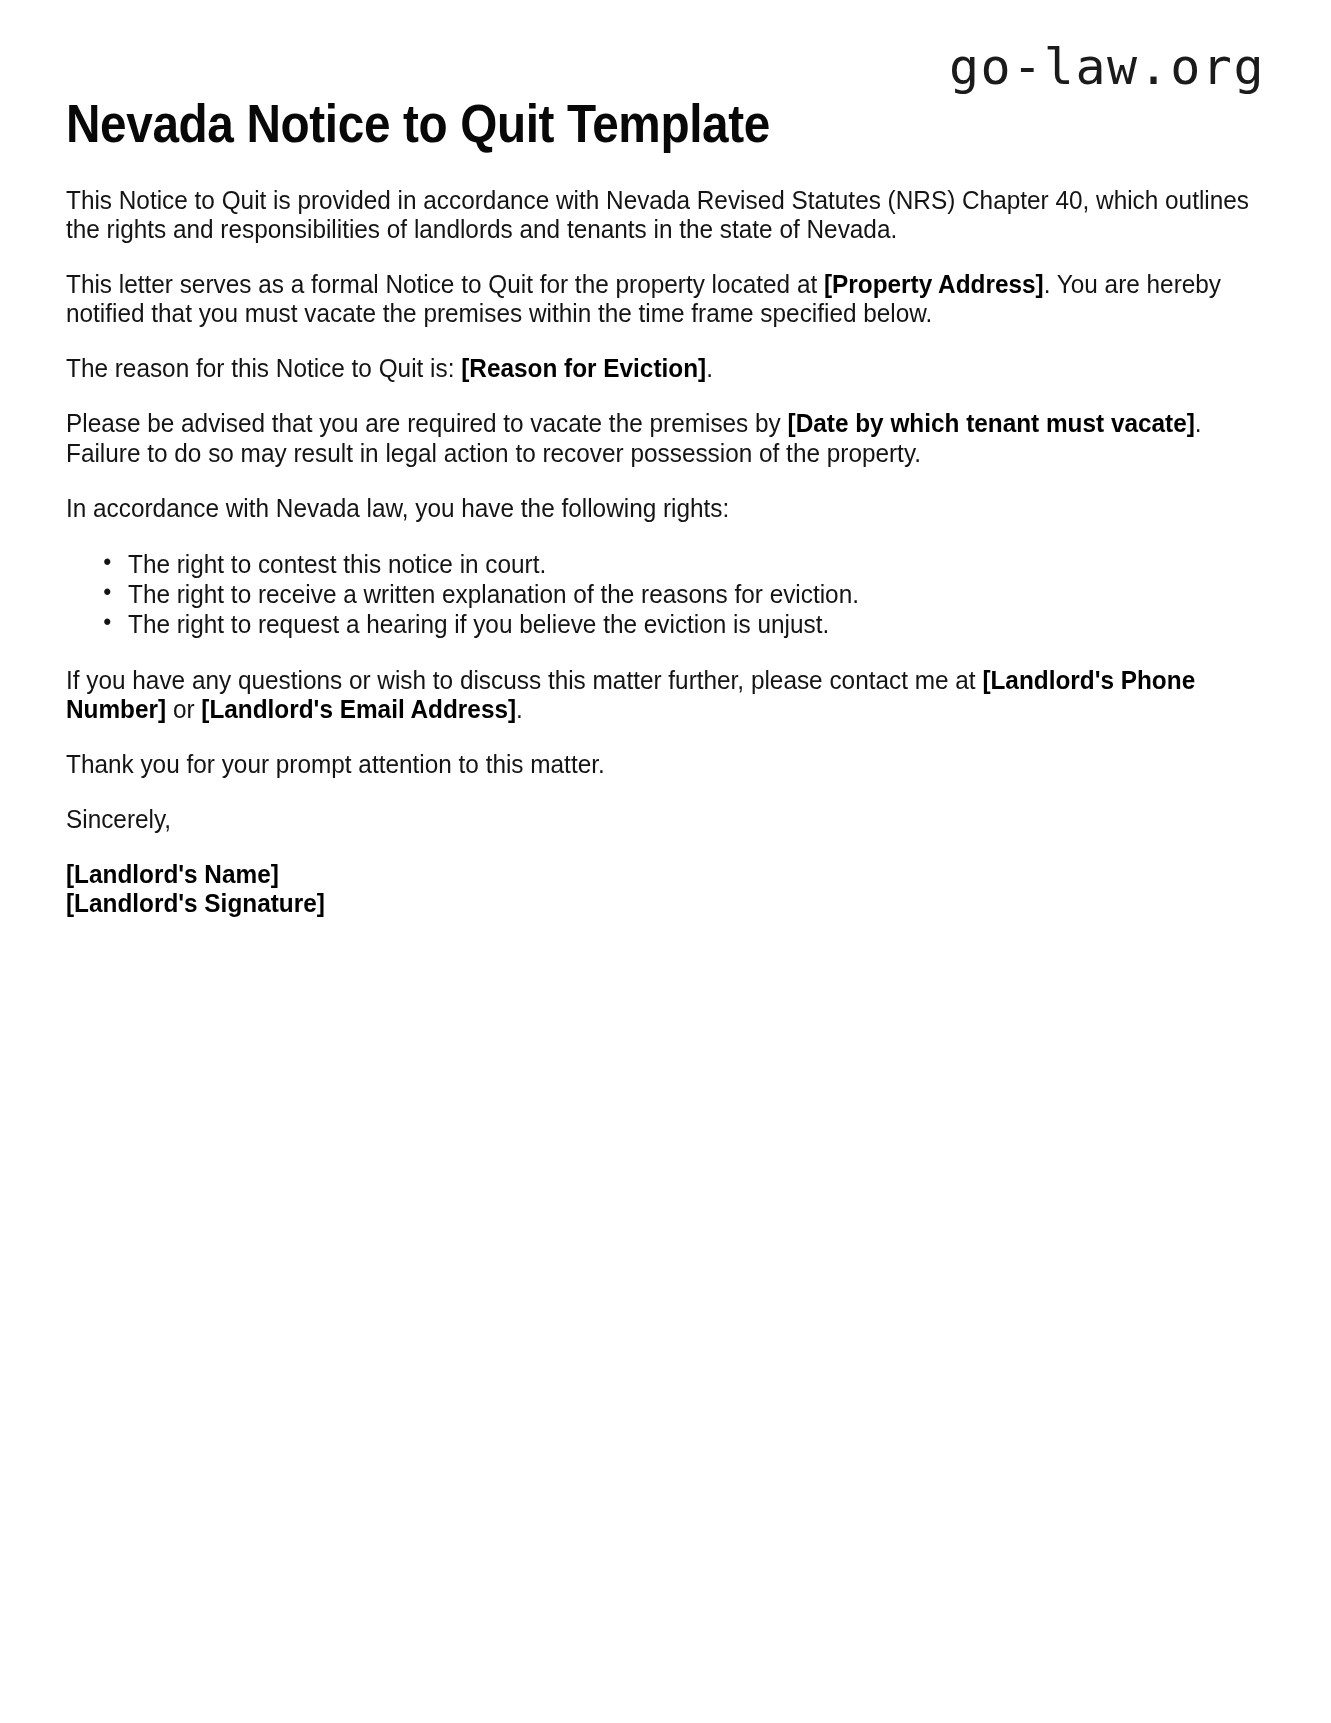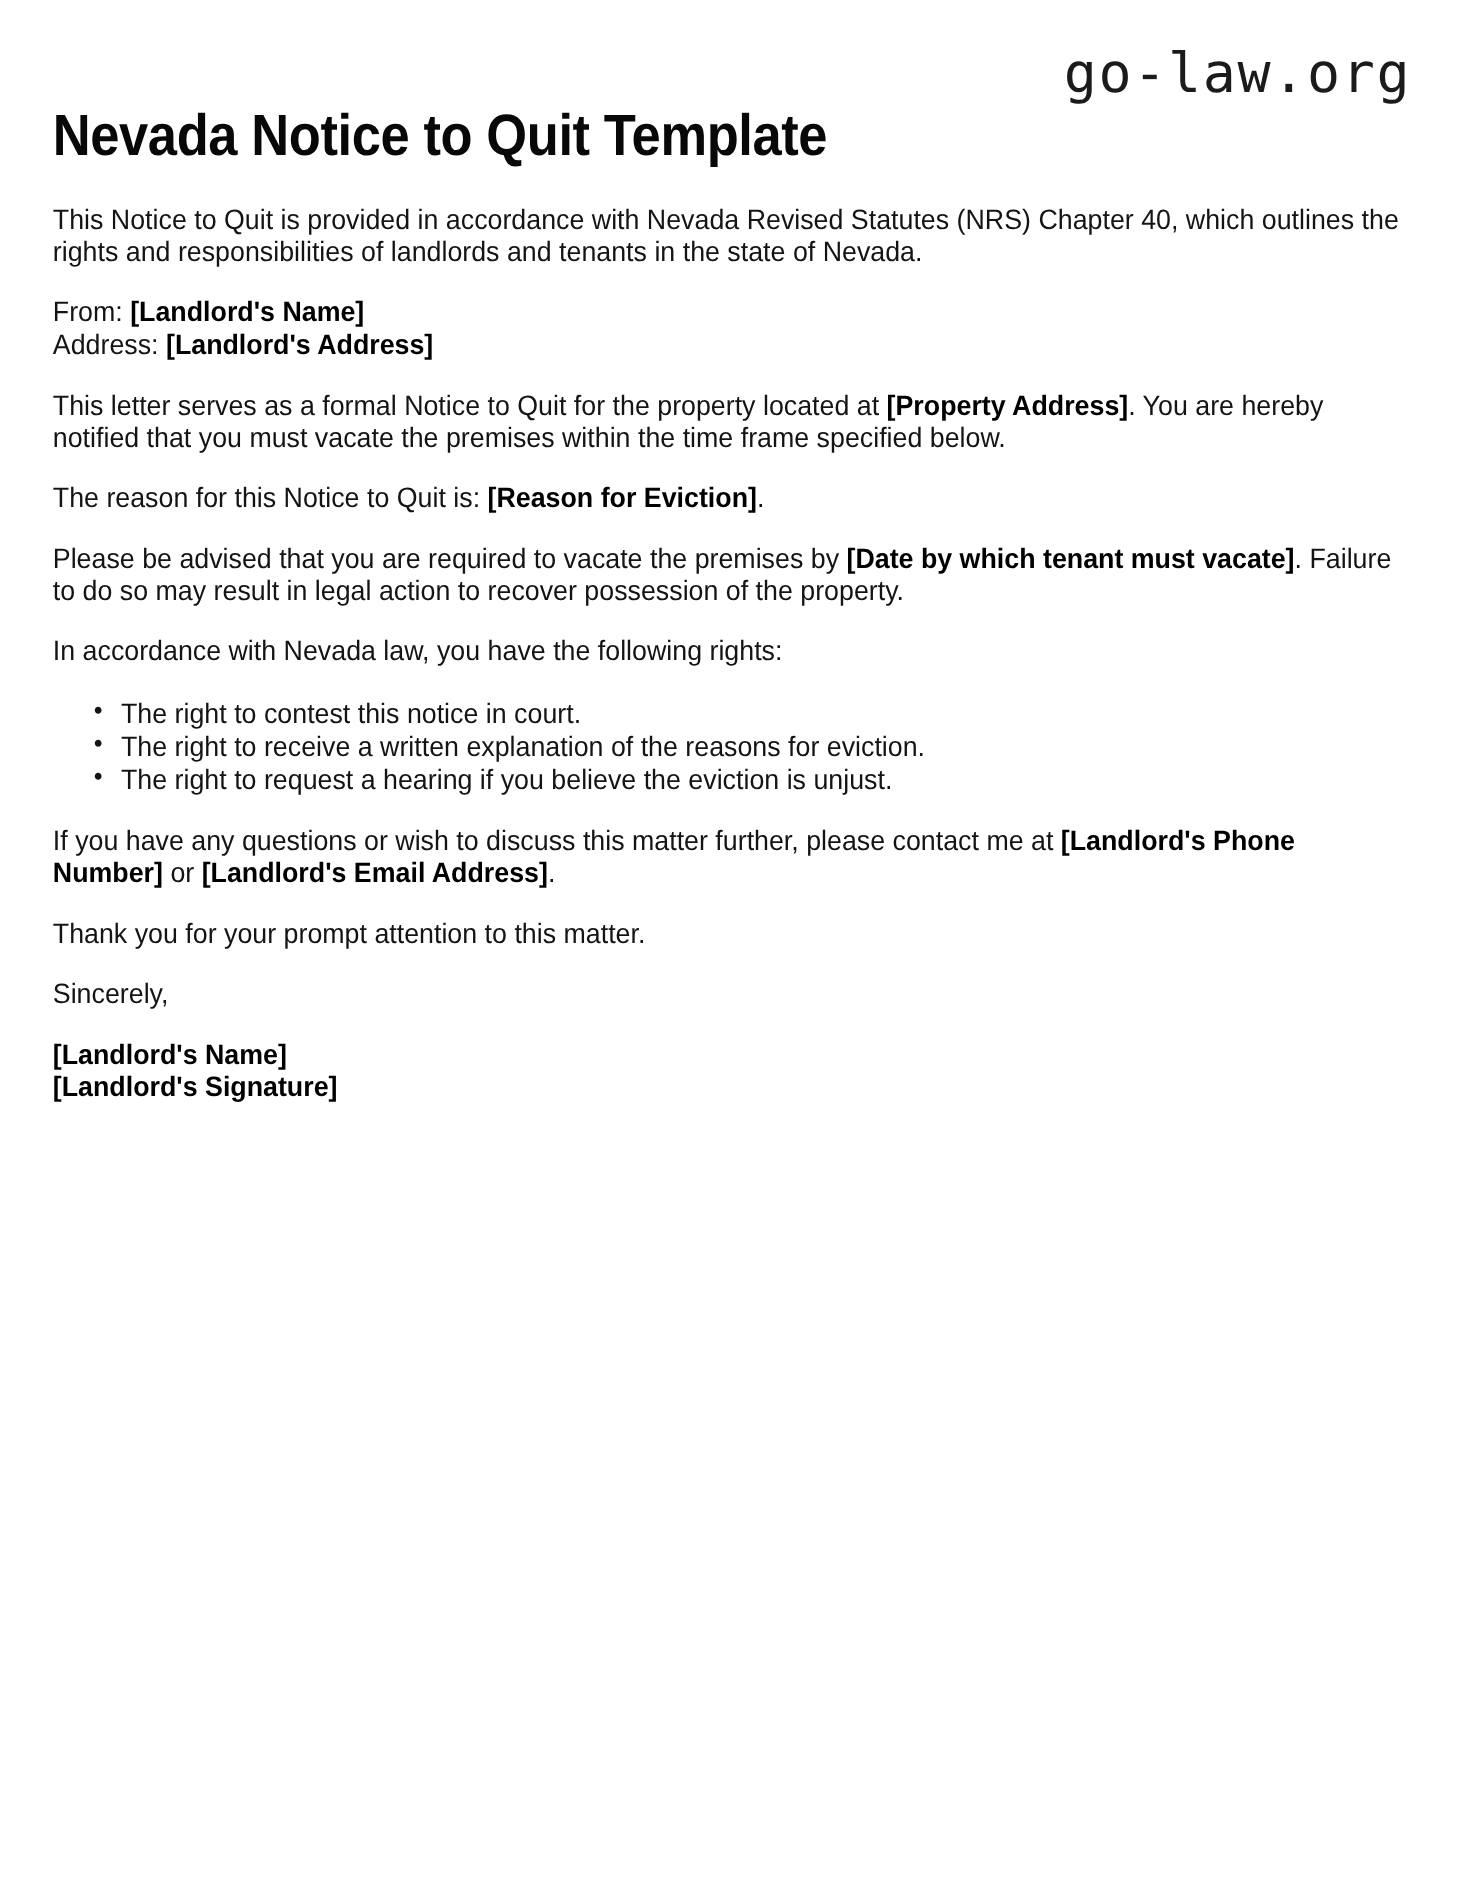--- a/index.html
+++ b/index.html
@@ -13,21 +13,21 @@
     font-family: "Liberation Sans", "DejaVu Sans", sans-serif;
     color: #111111;
     -webkit-font-smoothing: antialiased;
   }
   #page {
     position: relative;
     width: 1331px;
     height: 1723px;
     background: #ffffff;
     box-sizing: border-box;
-    padding: 0 48px;
+    padding: 0 66px;
     overflow: hidden;
   }
 
   
   #brand-row {
     height: 96px;
     display: flex;
     align-items: flex-end;
     justify-content: flex-end;
     padding-bottom: 4px;
@@ -122,24 +122,20 @@
 
   <div id="brand-row">
     <div id="brand-logo">go-law.org</div>
   </div>
 
   <h1 id="doc-title">Nevada Notice to Quit Template</h1>
 
   <p class="body-text">This Notice to Quit is provided in accordance with Nevada Revised Statutes (NRS) Chapter 40, which outlines the rights and responsibilities of landlords and tenants in the state of Nevada.</p>
 
 
-  <div class="block-lines">
-    <div class="line"><span>From: </span><span class="field">[Landlord's Name]</span></div>
-    <div class="line"><span>Address: </span><span class="field">[Landlord's Address]</span></div>
-  </div>
 
 
 
   <p class="body-text"><span>This letter serves as a formal Notice to Quit for the property located at </span><span class="field">[Property Address]</span><span>. You are hereby notified that you must vacate the premises within the time frame specified below.</span></p>
 
   <p class="body-text"><span>The reason for this Notice to Quit is: </span><span class="field">[Reason for Eviction]</span><span>.</span></p>
 
   <p class="body-text"><span>Please be advised that you are required to vacate the premises by </span><span class="field">[Date by which tenant must vacate]</span><span>. Failure to do so may result in legal action to recover possession of the property.</span></p>
 
   <p class="body-text">In accordance with Nevada law, you have the following rights:</p>

